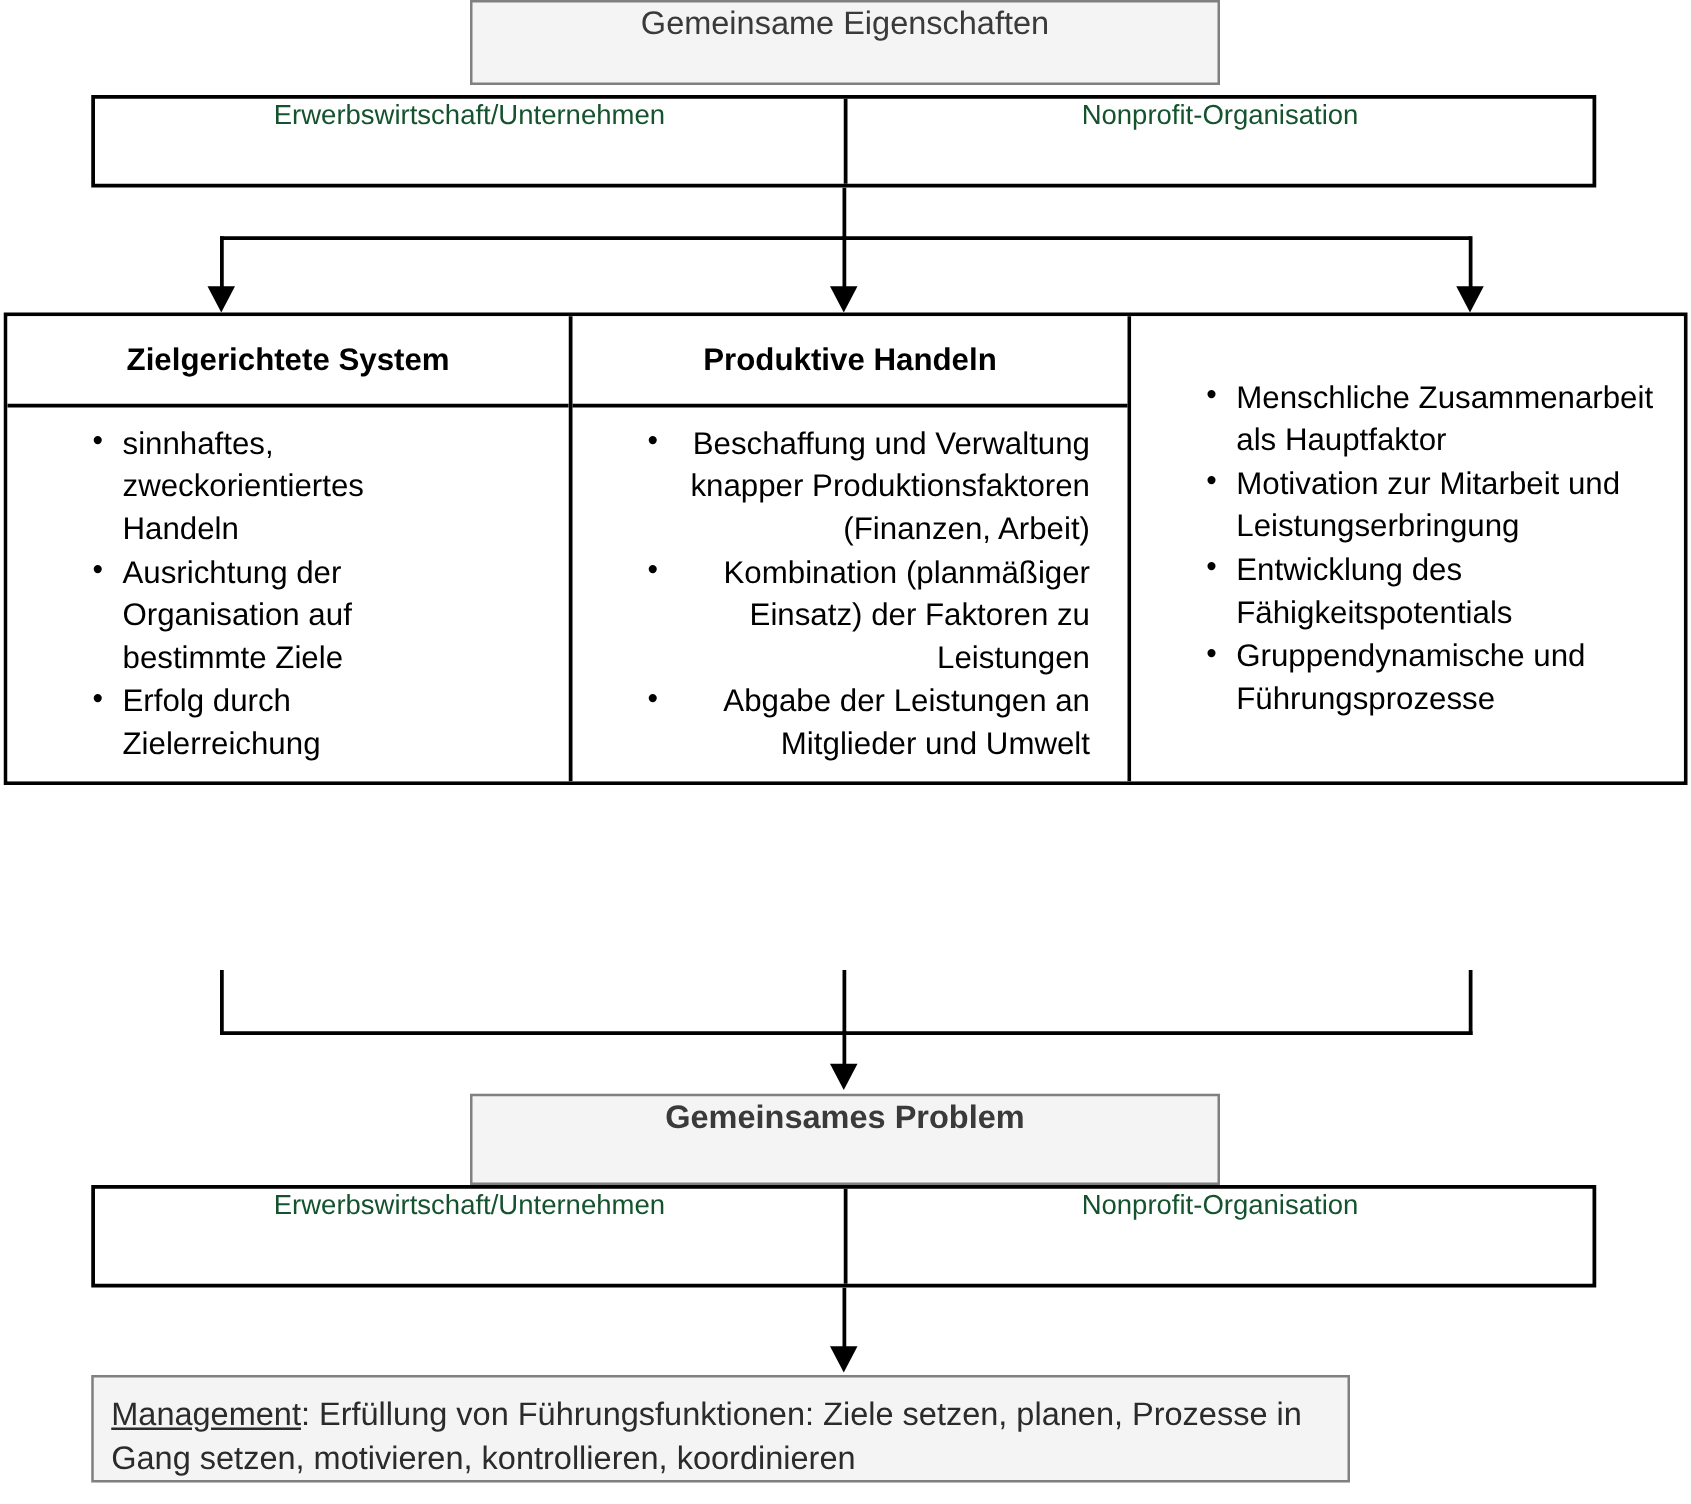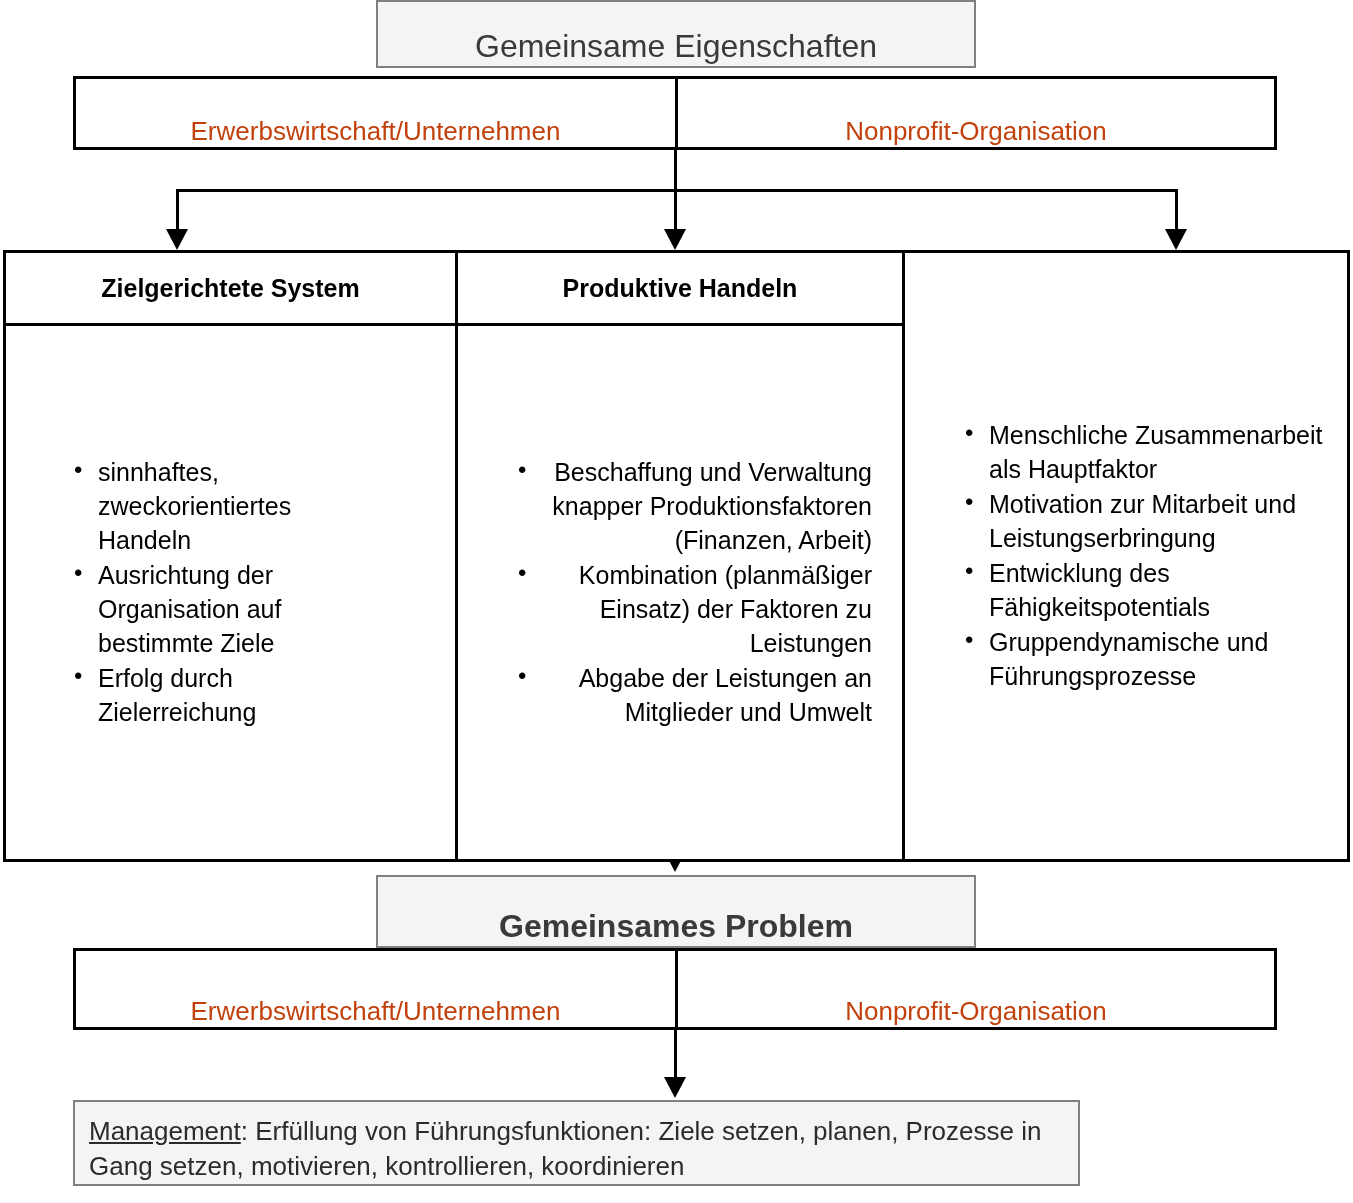--- a/index.html
+++ b/index.html
@@ -21,55 +21,55 @@
   }
 
   
   .banner {
     position: absolute;
     box-sizing: border-box;
     background: #f4f4f4;
     border: 2px solid #808080;
     color: #3a3a3a;
     display: flex;
-    align-items: flex-end;
+    align-items: flex-start;
     justify-content: center;
-    font-size: 32px;
+    font-size: 26px;
     line-height: 1.25;
     z-index: 3;
   }
 
   .grid-table {
     position: absolute;
     box-sizing: border-box;
     border: 3px solid #000000;
     background: #ffffff;
     display: flex;
     z-index: 2;
   }
   .grid-table.two-col > .cell {
     flex: 1 1 50%;
     box-sizing: border-box;
     display: flex;
-    align-items: flex-end;
+    align-items: flex-start;
     justify-content: center;
-    font-size: 26px;
-    color: #c2410c;
+    font-size: 22px;
+    color: #14532d;
   }
   .grid-table.two-col > .cell + .cell {
     border-left: 3px solid #000000;
   }
 
   
   #main-table {
     position: absolute;
     left: 3px;
     top: 250px;
     width: 1347px;
-    height: 612px;
+    height: 378px;
     box-sizing: border-box;
     border: 3px solid #000000;
     background: #ffffff;
     display: flex;
     z-index: 2;
   }
   #main-table > .col {
     box-sizing: border-box;
     display: flex;
     flex-direction: column;

